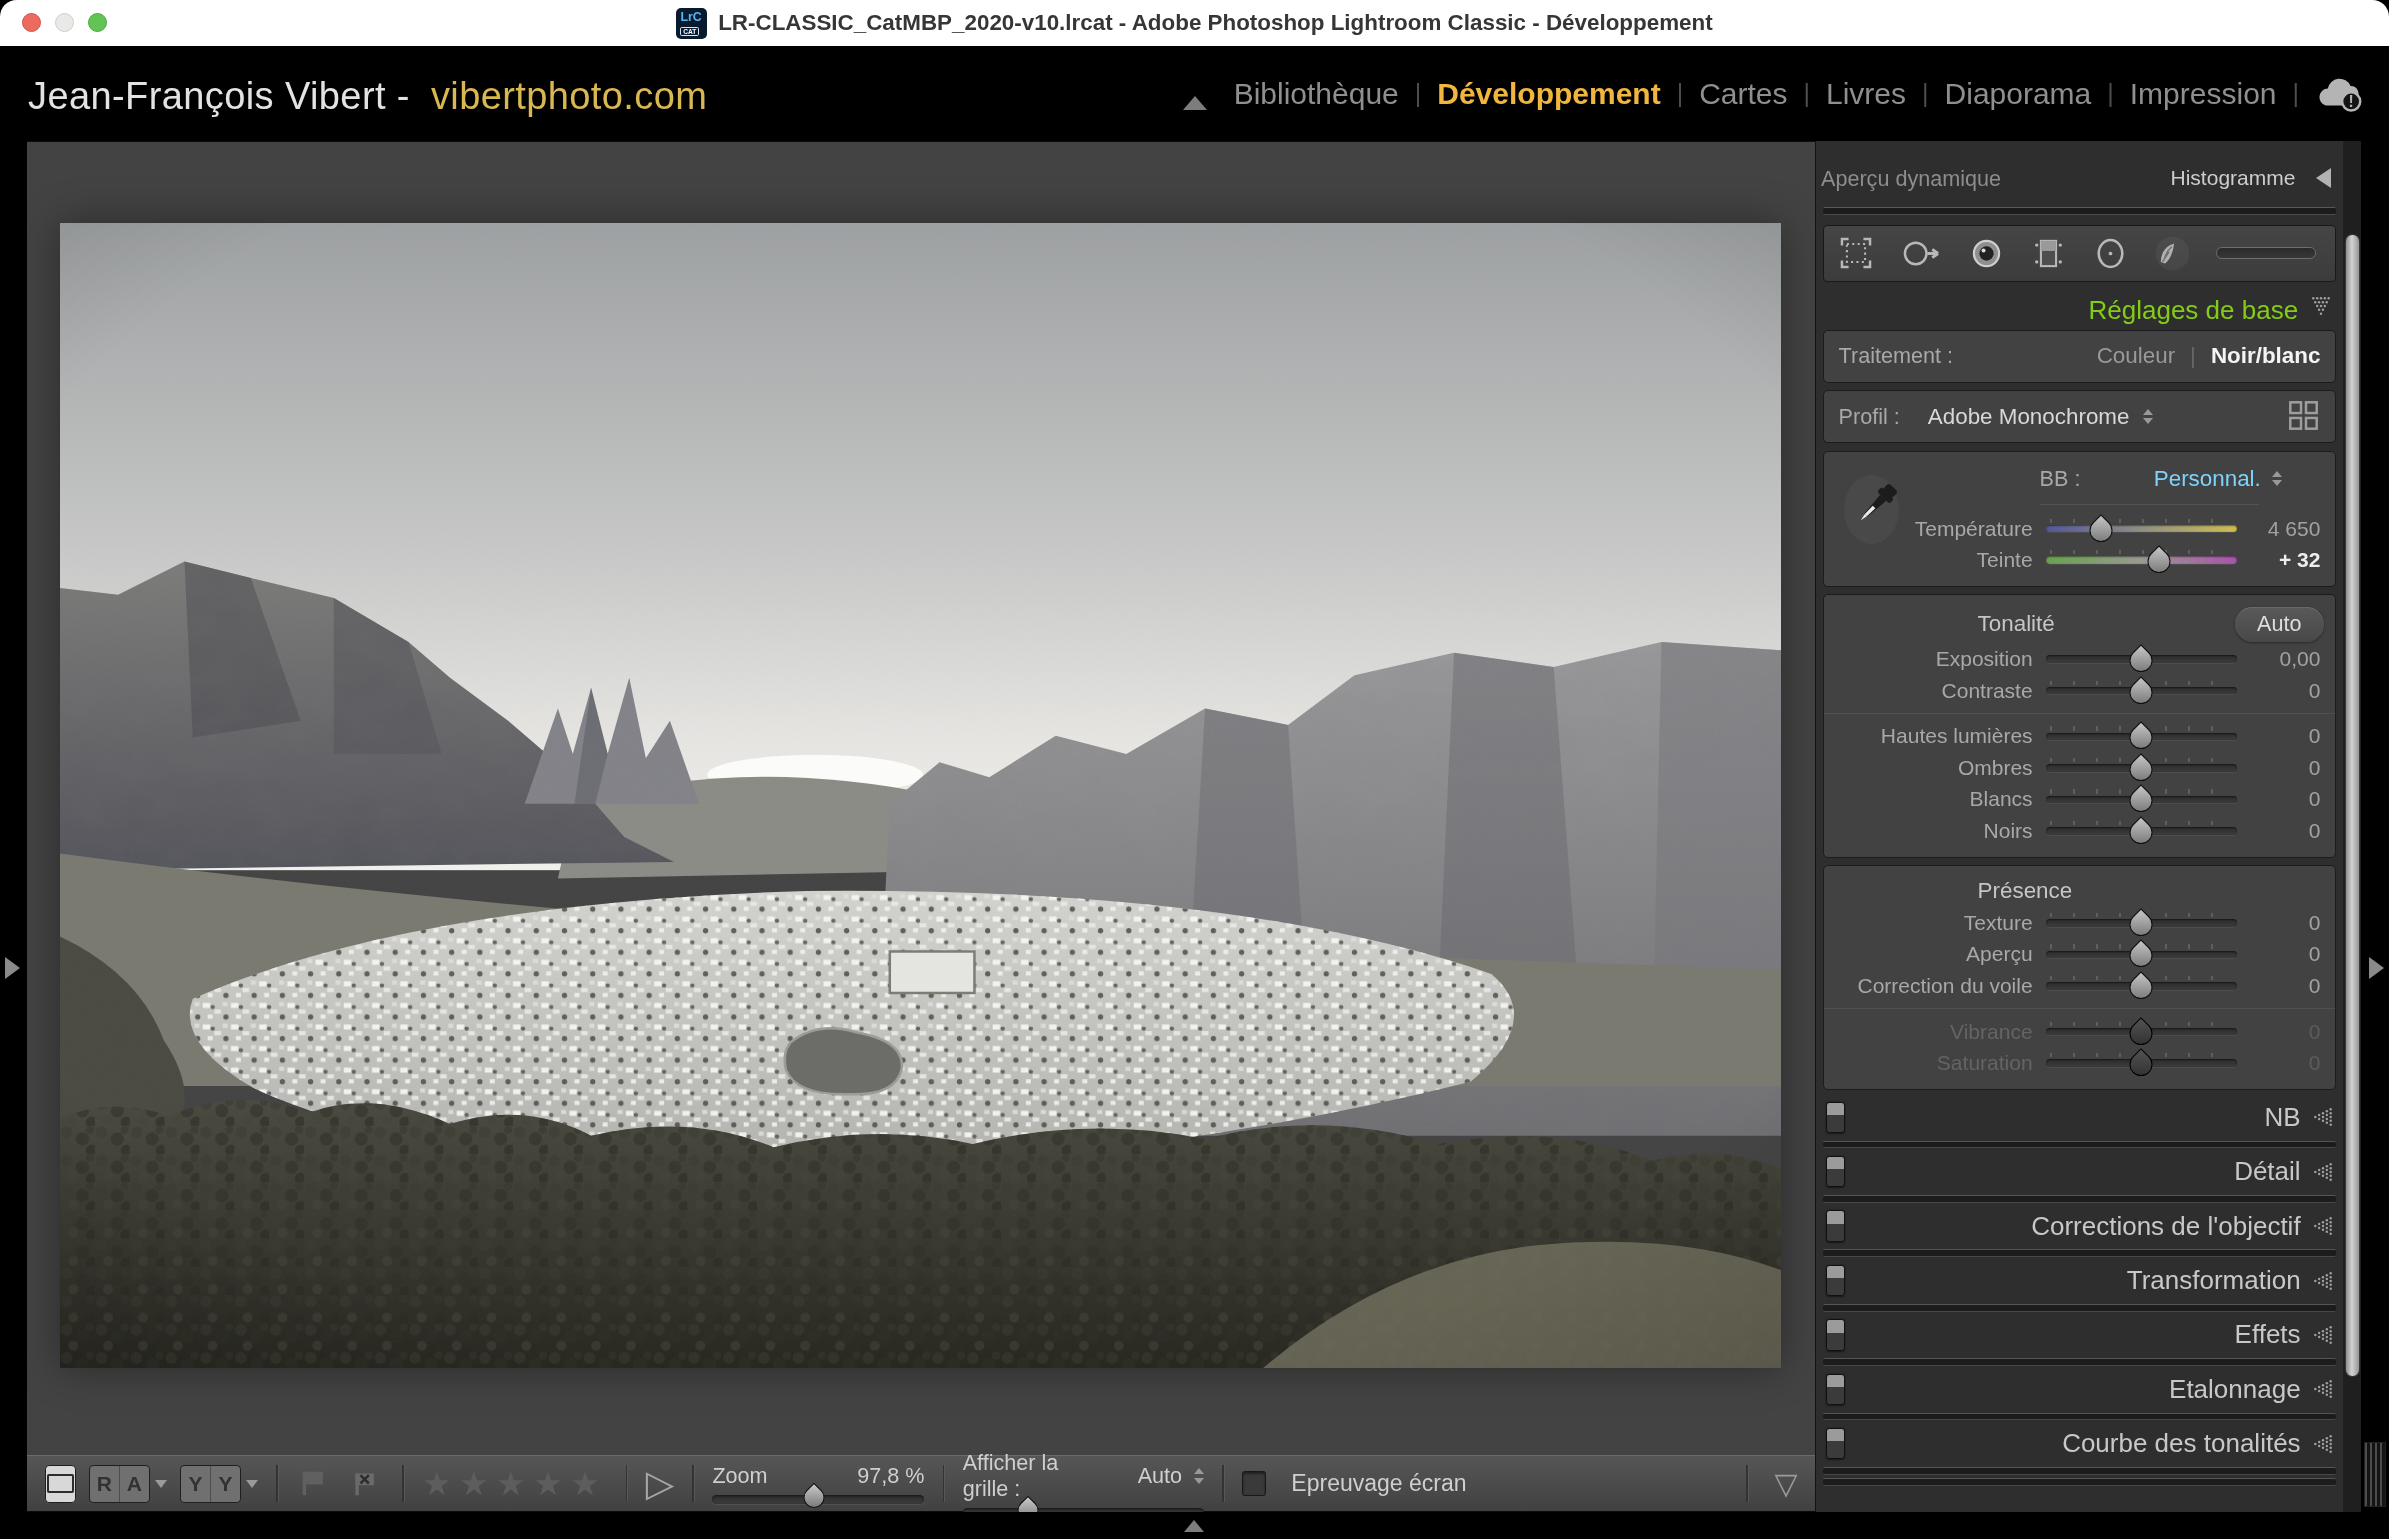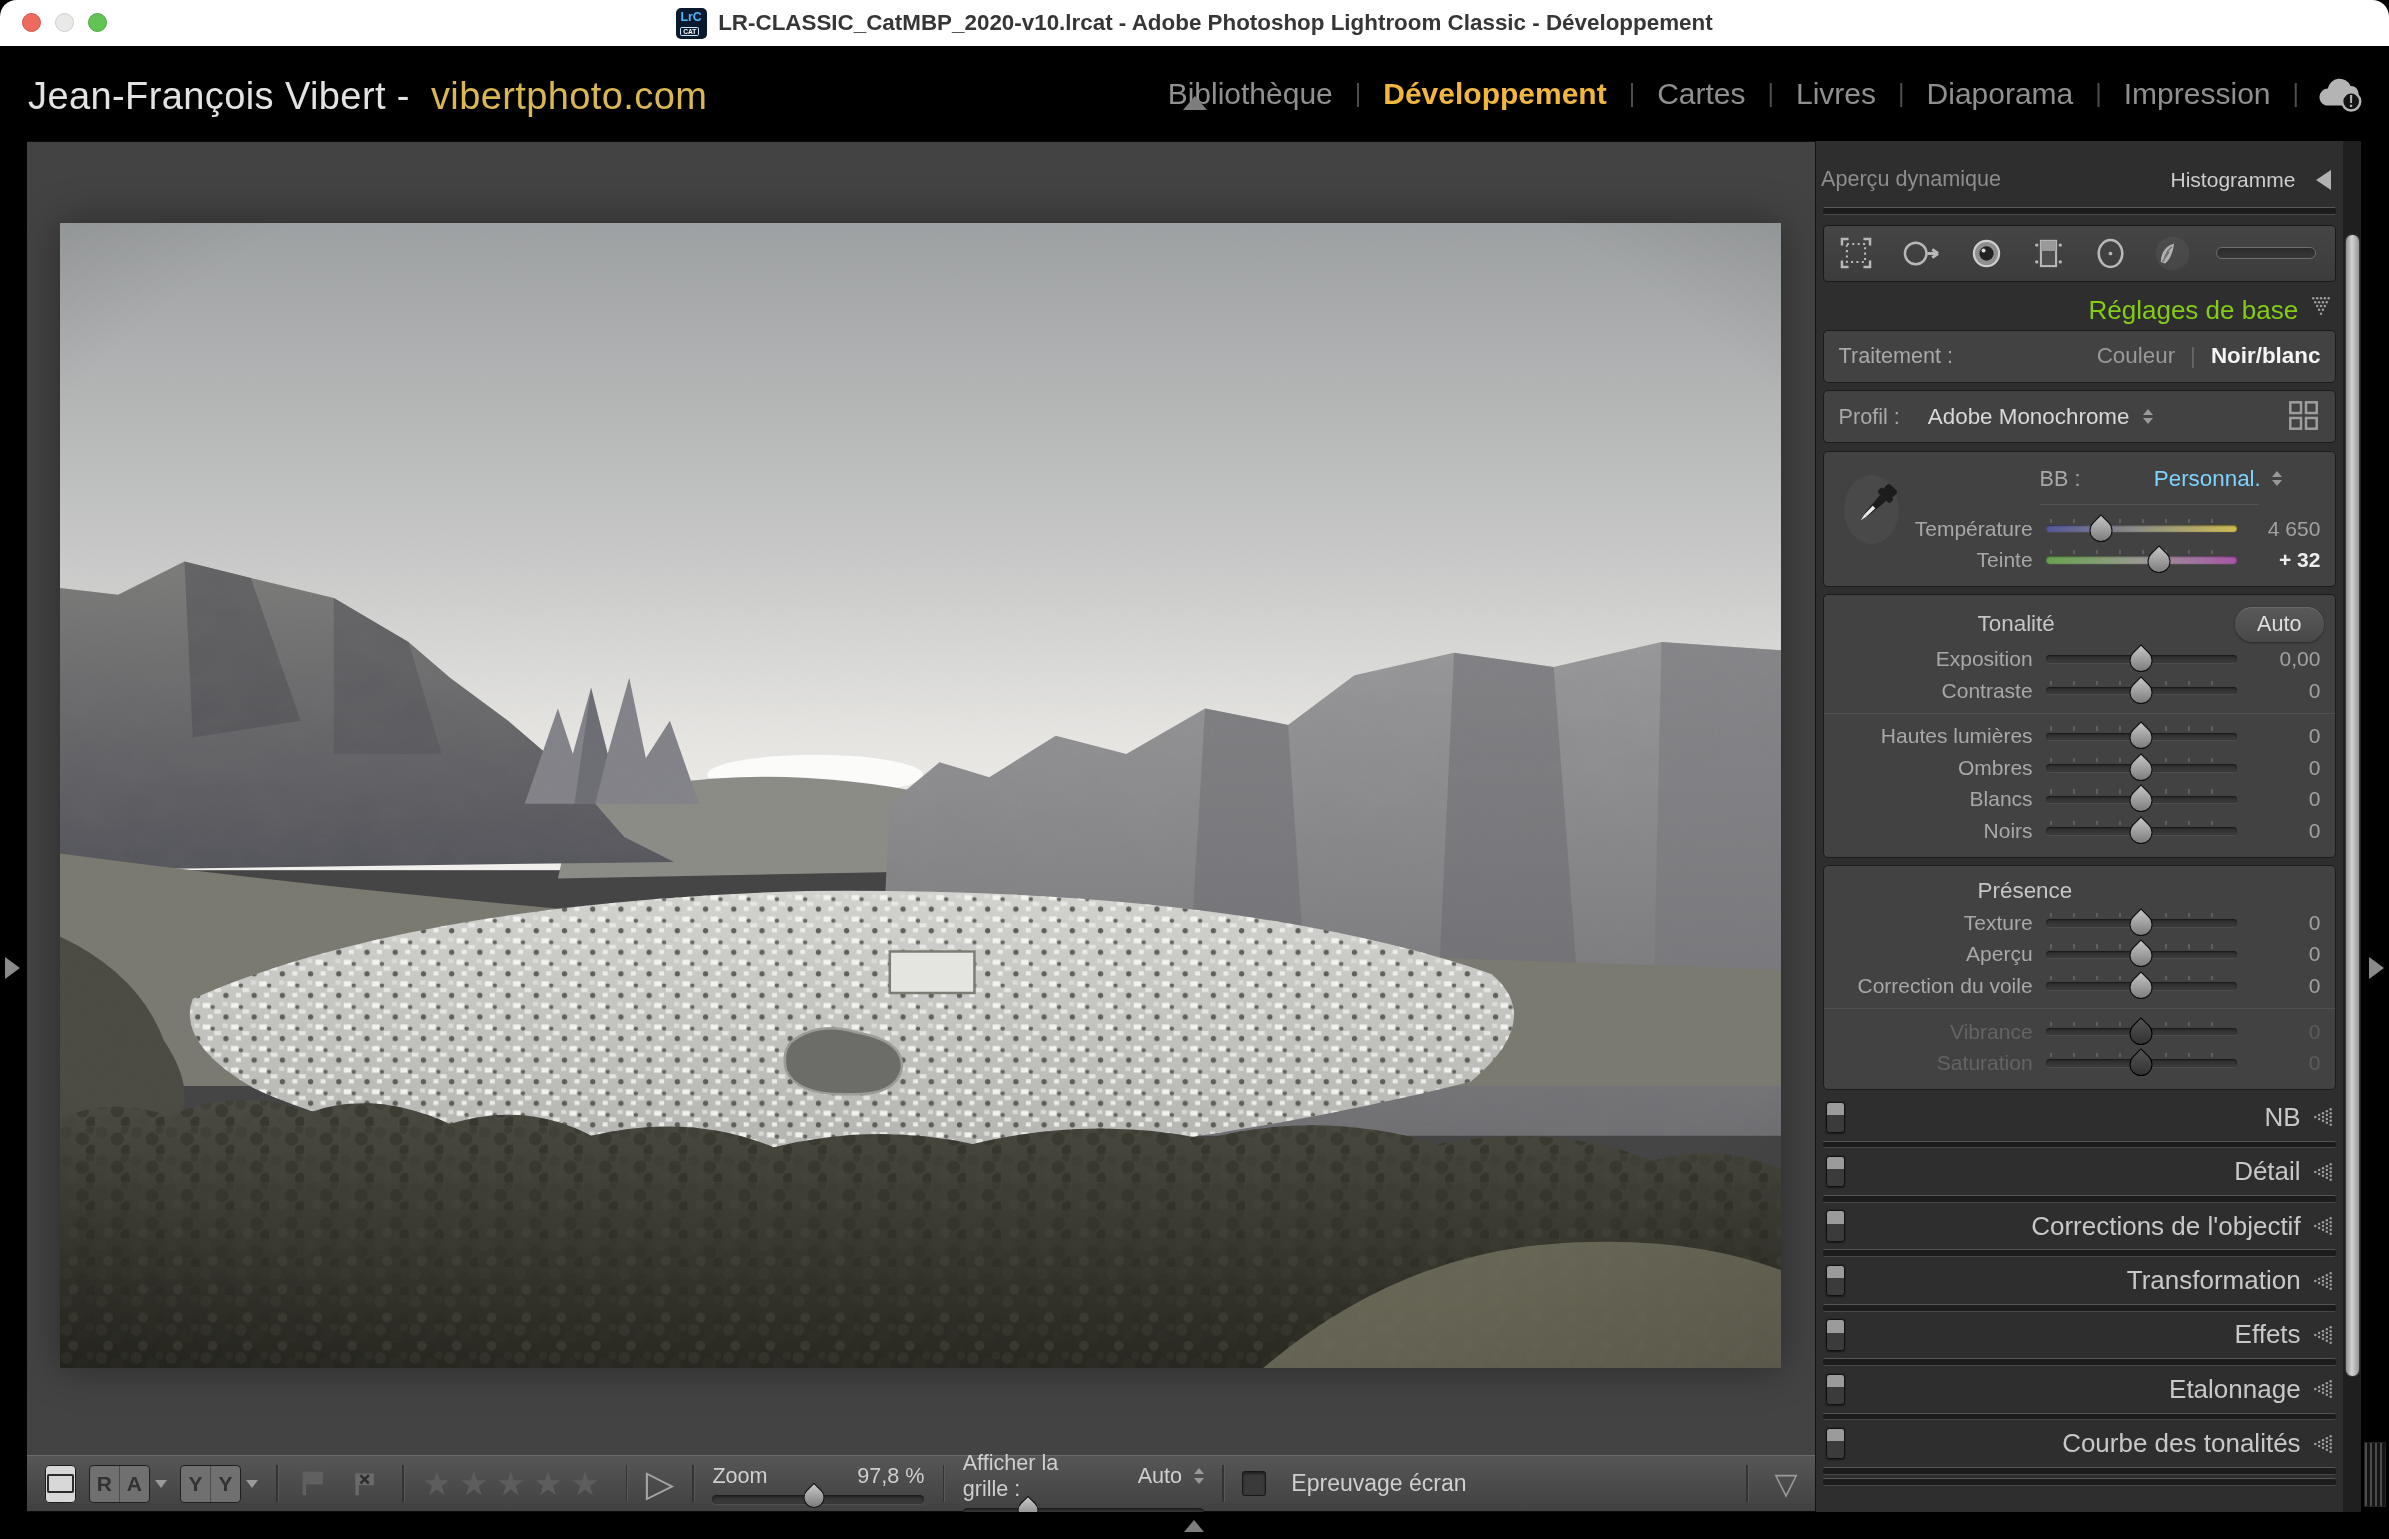--- a/index.html
+++ b/index.html
@@ -16,21 +16,21 @@
   .light.green{background:#61c454;border:0.8px solid #4aa83f;}
   .title-wrap{display:flex;align-items:center;gap:10.8px;color:#363636;font-size:22.4px;font-weight:700;}
   .lrc-badge{position:relative;width:31px;height:31px;background:#0a1a2e;border-radius:5px;flex:0 0 auto;}
   .lrc-txt{position:absolute;left:4.1px;top:2.5px;color:#4fb5f5;font-size:12.4px;font-weight:700;}
   .lrc-sub{position:absolute;left:4.1px;bottom:2.5px;color:#fff;font-size:6.6px;border:0.8px solid #cfe6ff;padding:0 1.7px;border-radius:1.7px;}
 
   
   .topnav{position:absolute;left:0;top:46px;width:2389px;height:95px;background:#000;}
   .identity{position:absolute;left:28px;top:50%;transform:translateY(-44%);font-size:38px;color:#e3e3e3;letter-spacing:0.4px;white-space:nowrap;}
   .identity .site{color:#d9b851;margin-left:10px;}
-  .modules{position:absolute;right:90px;top:0;height:100%;display:flex;align-items:center;gap:22px;font-size:30px;color:#8f8f8f;white-space:nowrap;}
+  .modules{position:absolute;right:90px;top:0;height:100%;display:flex;align-items:center;gap:16px;font-size:30px;color:#8f8f8f;white-space:nowrap;}
   .module{cursor:default;}
   .module.active{color:#f0b63e;font-weight:700;}
   .mod-sep{color:#4d4d4d;font-size:25px;}
   .cloud{position:absolute;right:23px;top:50%;transform:translateY(-50%);width:51px;height:37px;}
   .top-arrow{position:absolute;left:1183px;top:50px;width:0;height:0;
              border-left:12.4px solid transparent;border-right:12.4px solid transparent;border-bottom:14px solid #7d7d7d;}
 
   
   .left-strip{position:absolute;left:0;top:141px;width:26.5px;height:1371px;background:#000;}
   .right-strip{position:absolute;left:2361px;top:141px;width:28px;height:1371px;background:#000;}
@@ -80,21 +80,21 @@
   .updown .u{border-bottom:6.6px solid #999;}
   .updown .d{border-top:6.6px solid #999;}
 
   
   .rpanel{position:absolute;left:1815px;top:141px;width:528px;height:1371px;background:#2e2e2e;
           border-left:1.7px solid #131313;box-sizing:border-box;overflow:hidden;}
   .scrolltrack{position:absolute;left:2343px;top:141px;width:18px;height:1371px;background:#1f1f1f;}
   .scrollthumb{position:absolute;left:1.7px;top:93px;width:15px;height:1143px;border-radius:7.5px;
                background:linear-gradient(90deg,#8f8f8f,#d2d2d2 45%,#969696);border:0.8px solid #3a3a3a;box-sizing:border-box;}
 
-  .panel-top{display:flex;align-items:flex-end;justify-content:space-between;padding:25px 11.6px 13.3px 5px;}
+  .panel-top{display:flex;align-items:flex-start;justify-content:space-between;padding:25px 11.6px 13.3px 5px;}
   .preview-lbl{color:#8d8d8d;font-size:21.6px;}
   .hist-title{display:flex;align-items:center;gap:21px;color:#cdcdcd;font-size:21px;}
   .tri-left{width:0;height:0;border-top:10.8px solid transparent;border-bottom:10.8px solid transparent;border-right:15.8px solid #b2b2b2;}
   .hdiv{height:5.8px;margin:1.7px 6.6px 10px 6.6px;background:#1c1c1c;border-top:1.7px solid #585858;border-bottom:1.7px solid #4c4c4c;border-radius:1.7px;}
 
   .toolstrip{margin:0 6.6px;height:55px;background:linear-gradient(#454545,#3c3c3c);border:1.7px solid #191919;border-radius:4.1px;
              display:flex;align-items:center;padding:0 13.3px;gap:25px;}
   .tsicon{display:flex;align-items:center;justify-content:center;}
   .brush-handle{flex:1;height:10px;margin-right:6.6px;background:linear-gradient(#2a2a2a,#383838);border:1.7px solid #6e6e6e;border-radius:5.8px;}
 

